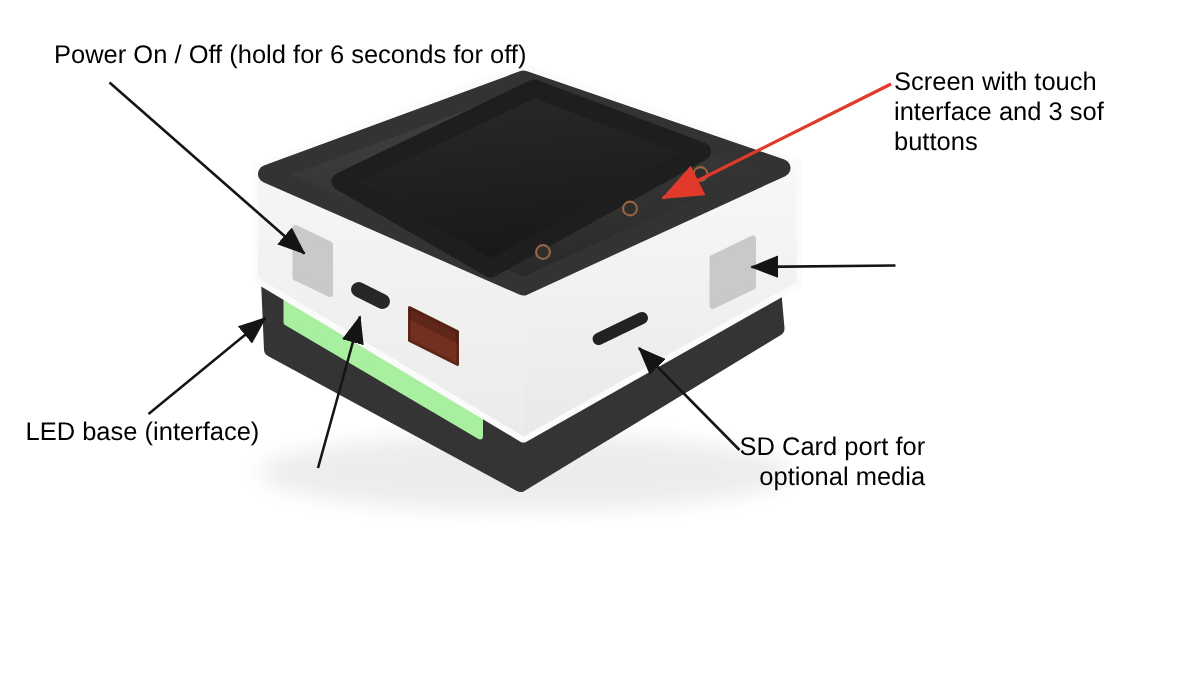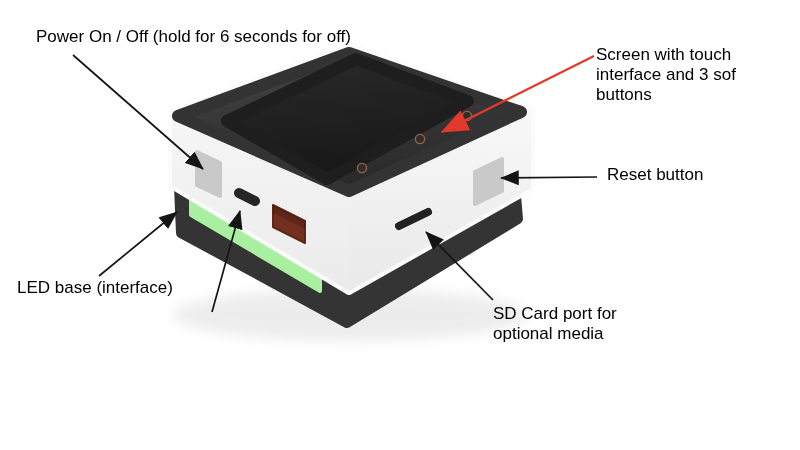--- a/index.html
+++ b/index.html
@@ -6,21 +6,21 @@
   .stage{position:relative;width:736px;height:450px;background:#fff;overflow:hidden;
          font-family:"Liberation Sans",sans-serif;color:#000;}
   .stage svg{position:absolute;left:0;top:0;}
   .lbl{position:absolute;font-size:17px;line-height:20px;color:#000;white-space:nowrap;}
   .lbl.multi{white-space:pre-line;}
   .lbl-power{left:36px;top:27px;}
   .lbl-screen{left:596px;top:22px;width:195px;margin-top:23px;}
   .lbl-reset{left:607px;top:165px;}
   .lbl-led{left:17px;top:278px;}
   .lbl-usb{left:182px;top:326px;}
-  .lbl-sd{left:493px;top:304px;}
+  .lbl-sd{left:493px;top:288px;text-align:right;}
 </style>
 </head>
 <body>
 
 <div class="stage">
 
   <svg width="800" height="450" viewBox="0 0 800 450">
     <defs>
       <filter id="soft" x="-50%" y="-50%" width="200%" height="200%">
         <feGaussianBlur stdDeviation="7"></feGaussianBlur>
@@ -83,18 +83,17 @@
     <path d="M99,276 L177,212" fill="none" stroke-width="1.7" marker-end="url(#ahBlack)" stroke="#141414"></path>
     <path d="M212,312 L240,211" fill="none" stroke-width="1.7" marker-end="url(#ahBlack)" stroke="#141414"></path>
     <path d="M493,300 L426,232" fill="none" stroke-width="1.7" marker-end="url(#ahBlack)" stroke="#141414"></path>
     <path d="M594,56 L442,132" fill="none" stroke-width="2.2" marker-end="url(#ahRed)" stroke="#e23a2a"></path>
   </svg>
 
   <div class="lbl lbl-power">Power On / Off (hold for 6 seconds for off)</div>
   <div class="lbl lbl-screen multi">Screen with touch
 interface  and 3 soft
 buttons</div>
-  <div class="lbl lbl-reset">Reset button</div>
   <div class="lbl lbl-led">LED base (interface)</div>
   <div class="lbl lbl-sd multi">SD Card port for
 optional media</div>
 
 </div>
 
 </body></html>

